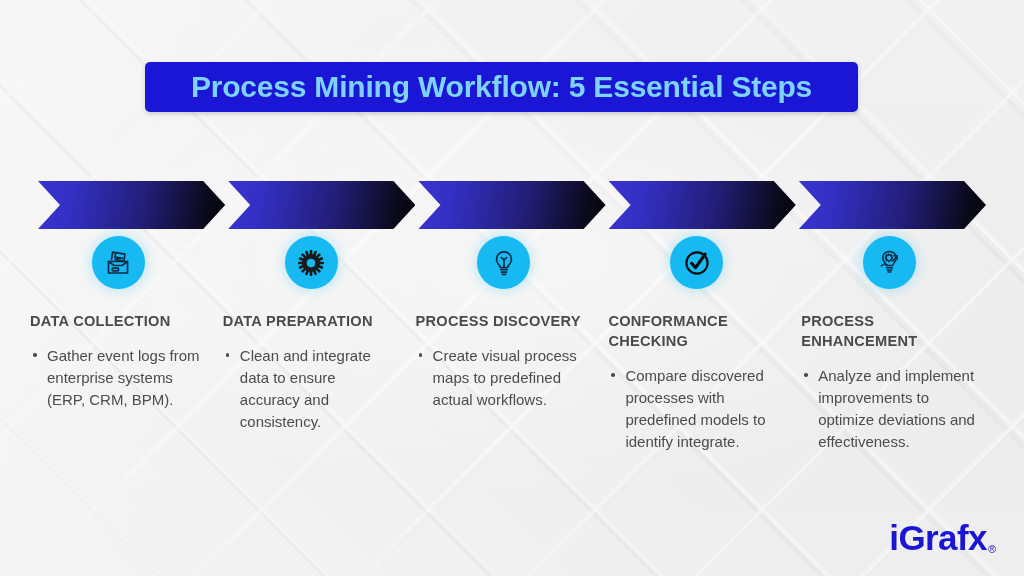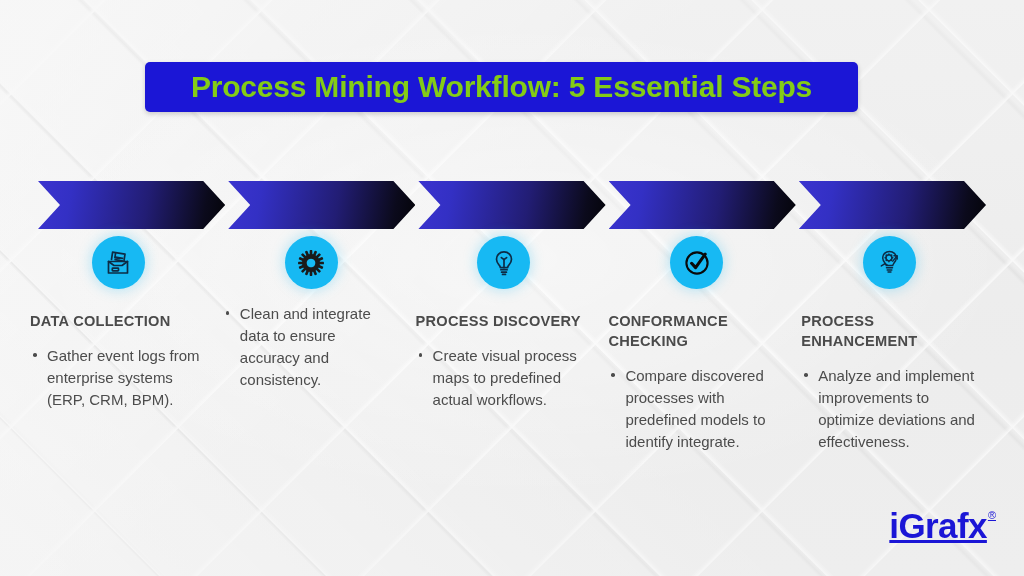--- a/index.html
+++ b/index.html
@@ -66,21 +66,21 @@
     width: 713px;
     height: 50px;
     background: #1b16d6;
     border-radius: 5px;
     box-shadow: 0 2px 5px rgba(0,0,0,0.18);
     display: flex;
     align-items: center;
     justify-content: center;
   }
   #title-text {
-    color: #84cc16;
+    color: #7dd3fc;
     font-size: 30px;
     font-weight: bold;
     letter-spacing: -0.2px;
     white-space: nowrap;
     line-height: 1;
   }
 
   
   #chevron-band {
     position: absolute;
@@ -161,25 +161,24 @@
     width: 3.6px;
     height: 3.6px;
     border-radius: 50%;
     background: #4c4c4c;
   }
 
   
   #logo {
     position: absolute;
     right: 28px;
-    bottom: 33px;
-    display: flex;
-    align-items: flex-start;
+    bottom: 21px;
+    display: flex;
+    align-items: flex-end;
     color: #1b16d6;
-    text-decoration: underline;
   }
   #logo-text {
     font-size: 35px;
     font-weight: bold;
     letter-spacing: -0.6px;
     line-height: 1;
   }
   #logo-tm {
     font-size: 11px;
     line-height: 1;
@@ -250,20 +249,21 @@
                 <rect x="14.6" y="2.2" width="2.8" height="5.2" rx="0.7" transform="rotate(67.5 16 16)"></rect>
                 <rect x="14.6" y="24.6" width="2.8" height="5.2" rx="0.7" transform="rotate(67.5 16 16)"></rect>
                 <rect x="2.2" y="14.6" width="5.2" height="2.8" rx="0.7" transform="rotate(67.5 16 16)"></rect>
                 <rect x="24.6" y="14.6" width="5.2" height="2.8" rx="0.7" transform="rotate(67.5 16 16)"></rect>
               </g>
               <path d="M16 6.4 A9.6 9.6 0 1 1 15.99 6.4 Z M16 11.4 A4.6 4.6 0 1 0 16.01 11.4 Z" fill-rule="evenodd"></path>
             </g>
           </svg>
         </div>
       </div>
+      <div class="col-heading">DATA PREPARATION</div>
       <ul class="bullet-list">
         <li class="bullet-item">Clean and integrate data to ensure accuracy and consistency.</li>
       </ul>
     </div>
 
     <div class="column">
       <div class="icon-wrap">
         <div class="icon-circle">
           <svg width="30" height="30" viewBox="0 0 32 32" fill="none" stroke="#0d2b45" stroke-width="1.8" stroke-linecap="round" stroke-linejoin="round">
             <path d="M16 4.2 C11.2 4.2 8 7.7 8 12 c0 3.1 1.8 4.9 3 6.5 0.7 0.9 1 1.6 1.1 2.4 h7.8 c0.1-0.8 0.4-1.5 1.1-2.4 1.2-1.6 3-3.4 3-6.5 0-4.3-3.2-7.8-8-7.8Z"></path>

